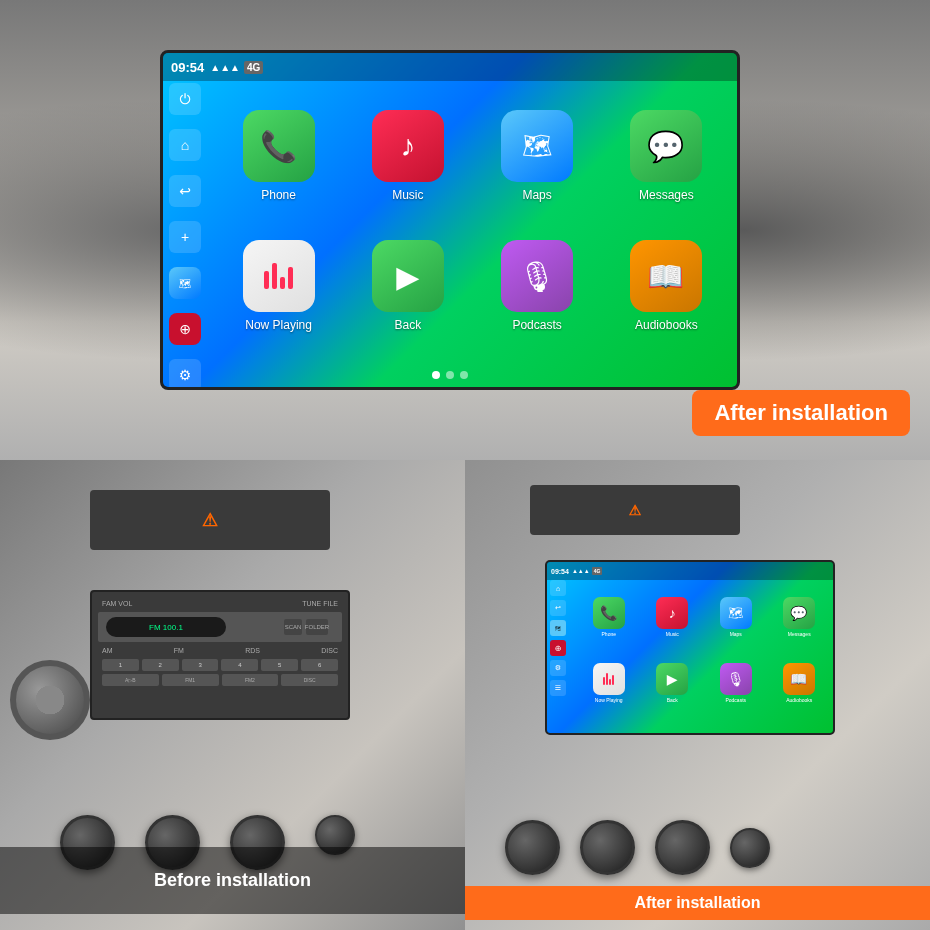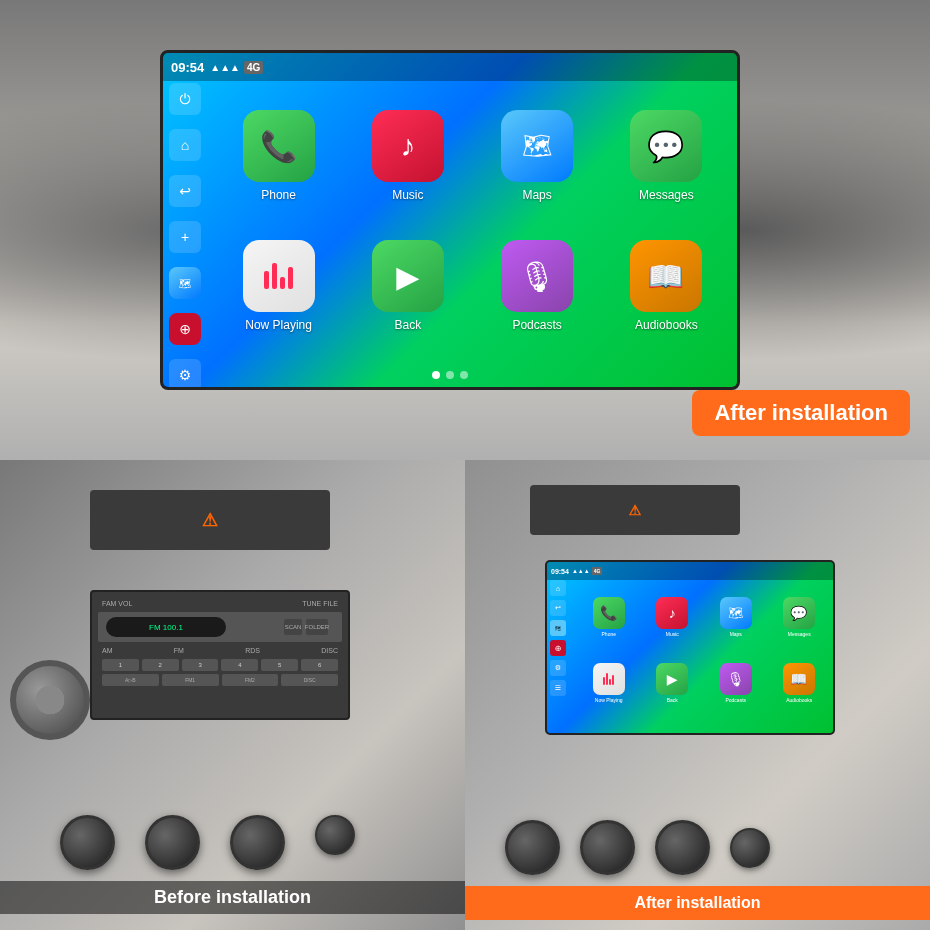--- a/index.html
+++ b/index.html
@@ -299,21 +299,21 @@
 
     .panel-label {
       position: absolute;
       bottom: 16px;
       left: 0; right: 0;
       text-align: center;
       background: rgba(0,0,0,0.5);
       color: white;
       font-size: 18px;
       font-weight: bold;
-      padding: 6px 0;
+      padding: 23px 0;
     }
 
     
     .screen-small {
       position: absolute;
       top: 100px;
       left: 80px;
       width: 290px;
       height: 175px;
       background: #000;

